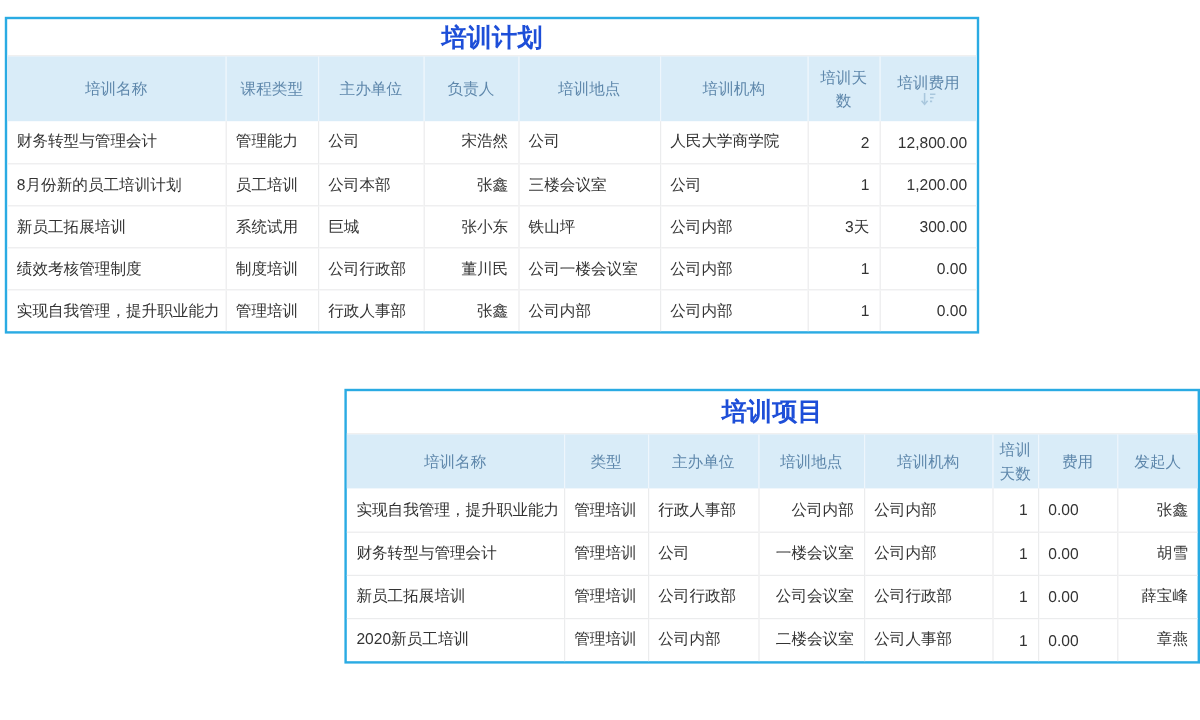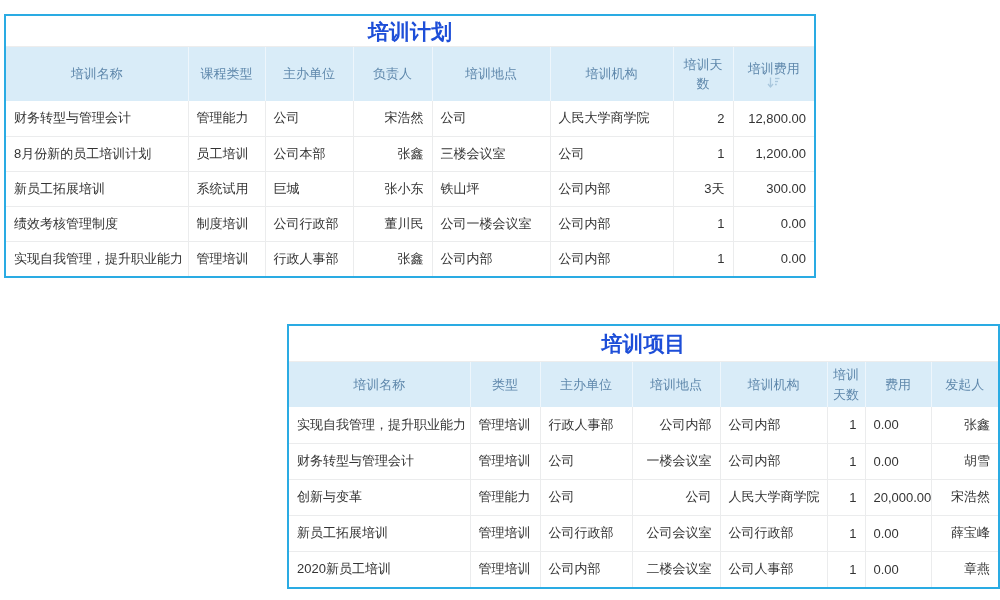--- a/index.html
+++ b/index.html
@@ -248,30 +248,20 @@
             <td class="al link">财务转型与管理会计</td>
             <td class="al">管理培训</td>
             <td class="al">公司</td>
             <td class="ac">一楼会议室</td>
             <td class="al">公司内部</td>
             <td class="ac">1</td>
             <td class="afee">0.00</td>
             <td class="ac link">胡雪</td>
           </tr>
           <tr>
-            <td class="al link">创新与变革</td>
-            <td class="al">管理能力</td>
-            <td class="al">公司</td>
-            <td class="ac">公司</td>
-            <td class="al">人民大学商学院</td>
-            <td class="ac">1</td>
-            <td class="afee">20,000.00</td>
-            <td class="ac link">宋浩然</td>
-          </tr>
-          <tr>
             <td class="al link">新员工拓展培训</td>
             <td class="al">管理培训</td>
             <td class="al">公司行政部</td>
             <td class="ac">公司会议室</td>
             <td class="al">公司行政部</td>
             <td class="ac">1</td>
             <td class="afee">0.00</td>
             <td class="ac link">薛宝峰</td>
           </tr>
           <tr>

